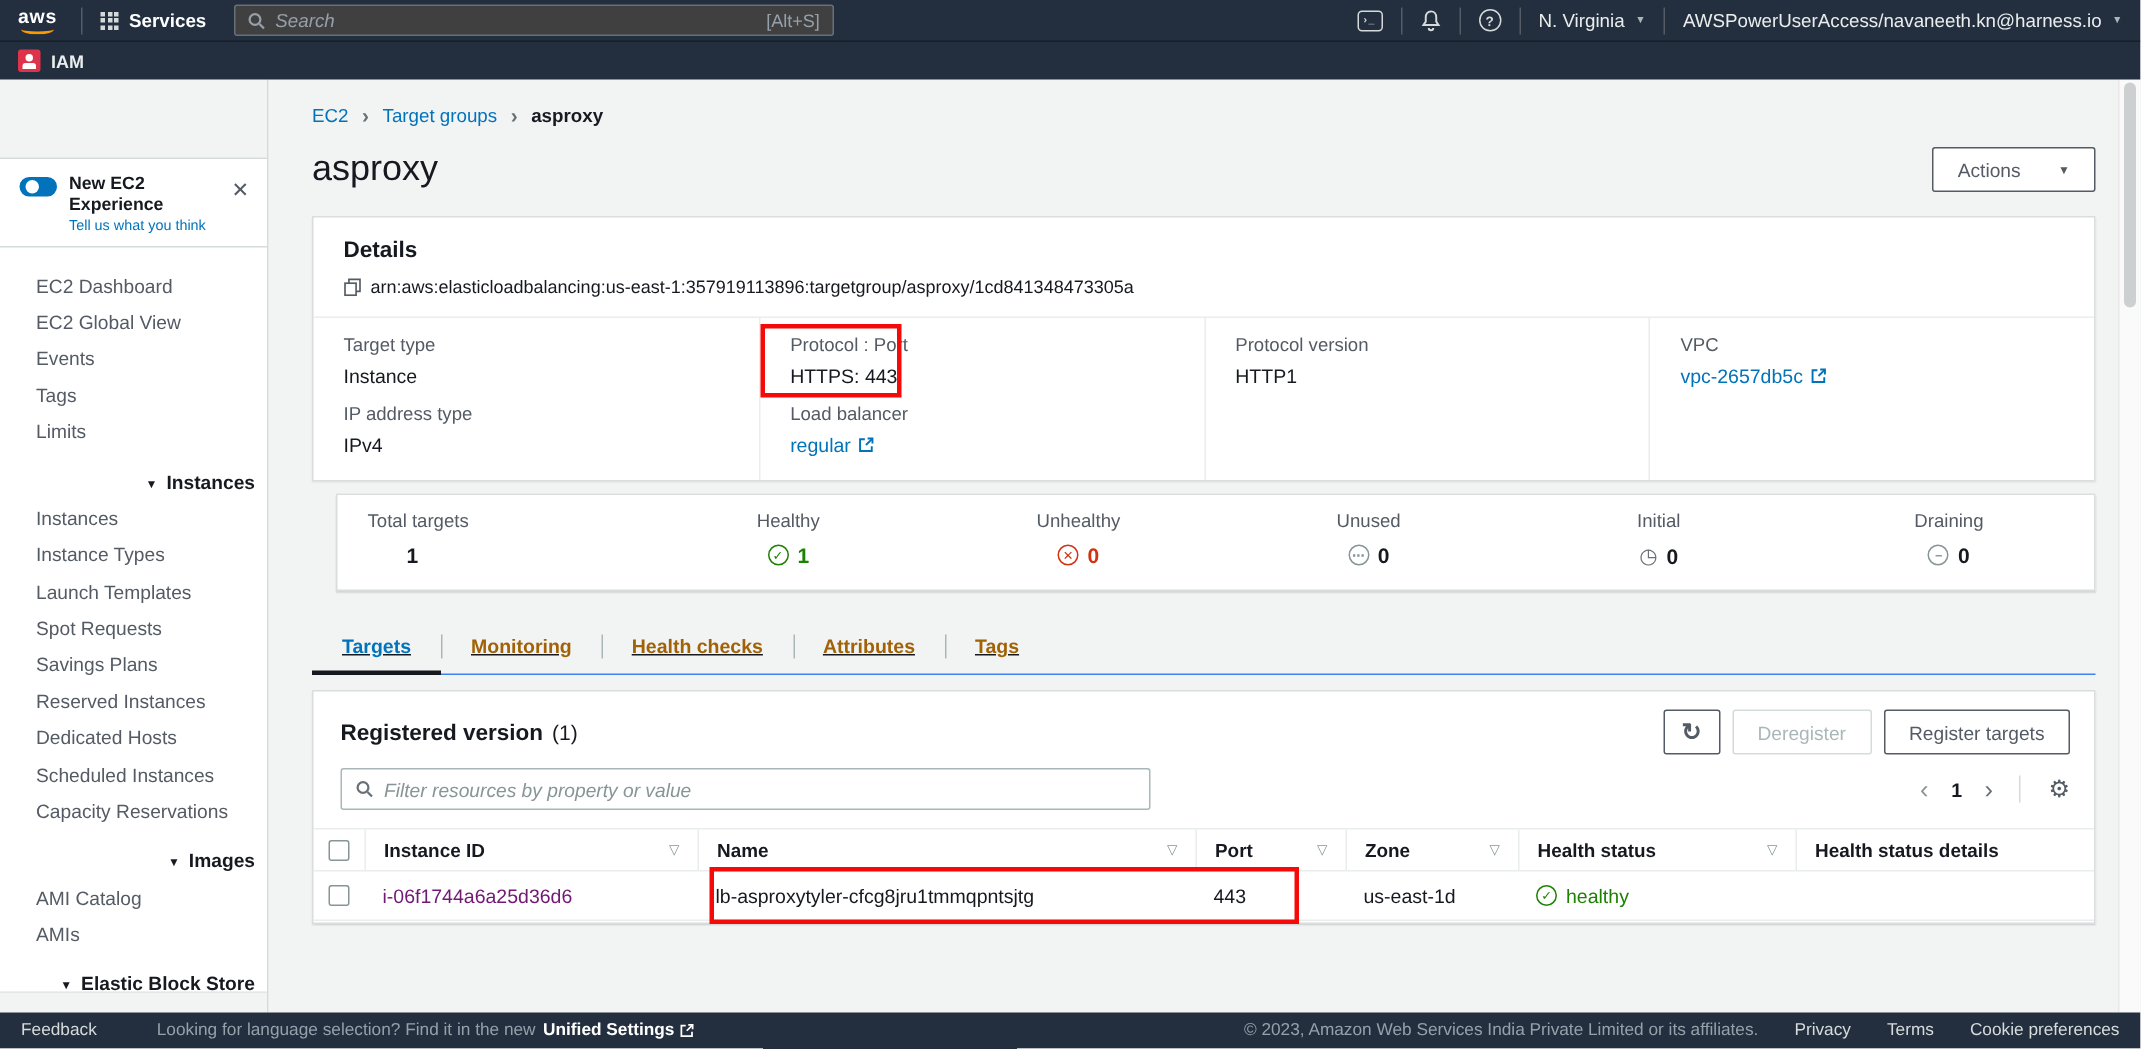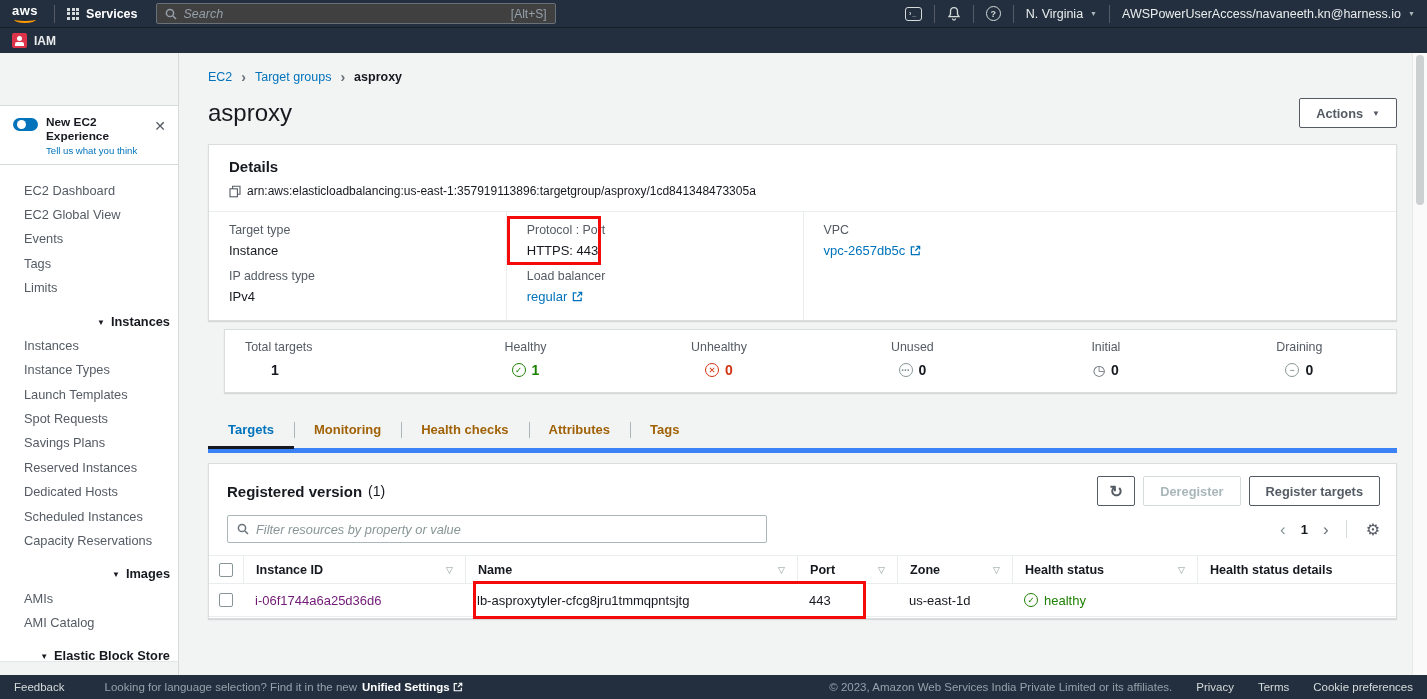--- a/index.html
+++ b/index.html
@@ -50,21 +50,21 @@
   .side-bottom { height:14px; background:#f2f3f3; border-top:1px solid #e4e7e7; flex:none; }
 
   
   .main { position:absolute; left:180px; right:0; top:53px; bottom:24px; background:#f2f3f3; overflow:hidden; }
   .breadcrumb { padding:16px 30px 0 28px; font-size:12.5px; display:flex; align-items:center; gap:9px; }
   .crumb-link { color:#0073bb; cursor:pointer; }
   .crumb-sep { color:#687078; font-weight:700; font-size:14px; }
   .crumb-current { color:#16191f; font-weight:700; }
   .title-row { display:flex; justify-content:space-between; align-items:center; margin:13px 30px 16px 28px; }
   .page-title { font-size:24px; font-weight:400; color:#16191f; }
-  .btn { height:30px; padding:0 16px; border:1px solid #545b64; background:#fff; color:#545b64; font-weight:700; font-size:12.8px; border-radius:2px; display:inline-flex; align-items:center; cursor:pointer; font-family:inherit; }
+  .btn { height:30px; padding:0 16px; border:1px solid #545b64; background:#fff; color:#545b64; font-weight:400; font-size:12.8px; border-radius:2px; display:inline-flex; align-items:center; cursor:pointer; font-family:inherit;gap:16px; }
   .btn .caret { margin-left:9px; color:#545b64; font-size:8px; }
   .btn.disabled { border-color:#d5dbdb; color:#aab7b8; cursor:default; }
   .btn-icon { width:38px; height:30px; border:1px solid #545b64; background:#fff; color:#545b64; font-size:16px; font-weight:700; border-radius:2px; display:flex; align-items:center; justify-content:center; cursor:pointer; }
 
   .card { background:#fff; border:1px solid #d9dddd; box-shadow:0 1px 1px rgba(0,28,36,.12); margin:0 30px 0 28px; position:relative; }
   .details-head { padding:13px 20px 13px; }
   .details-title { font-size:15px; font-weight:700; color:#16191f; }
   .arn-row { margin-top:9px; display:flex; align-items:center; gap:6px; font-size:12px; color:#16191f; }
   .fields { display:grid; grid-template-columns:1fr 1fr 1fr 1fr; border-top:1px solid #eaeded; }
   .fcol { border-left:1px solid #eaeded; padding-bottom:16px; }
@@ -80,21 +80,21 @@
   .stat { flex:1; text-align:center; }
   .stat.first { flex:.95; text-align:left; padding-left:20px; }
   .stat-label { font-size:12.4px; color:#545b64; }
   .stat-value { margin-top:8px; font-size:14px; font-weight:700; color:#16191f; display:flex; align-items:center; justify-content:center; gap:6px; }
   .stat.first .stat-value { justify-content:flex-start; padding-left:26px; }
   .ci { width:14px; height:14px; border-radius:50%; border:1.2px solid currentColor; display:inline-flex; align-items:center; justify-content:center; font-size:8.5px; font-weight:700; flex:none; }
   .ci.noborder { border:none; font-size:14px; font-weight:400; width:auto; height:auto; }
   .c-green { color:#1d8102; } .c-red { color:#d13212; } .c-gray { color:#879596; } .c-slate { color:#687078; }
   .v-green { color:#1d8102; } .v-red { color:#d13212; }
 
-  .tabs { display:flex; margin:20px 30px 0 28px; border-bottom:5px solid #3b82f6; }
+  .tabs { display:flex; margin:20px 30px 0 28px; border-bottom:1px solid #3b82f6;text-decoration:underline; }
   .tab { font-size:13px; font-weight:700; color:#a16207; padding:9px 20px 9px; border-bottom:3px solid transparent; margin-bottom:-1px; position:relative; cursor:pointer; }
   .tab + .tab::before { content:""; position:absolute; left:0; top:9px; height:16px; width:1px; background:#aab7b8; }
   .tab.active { color:#0073bb; border-bottom-color:#16191f; }
 
   .reg-card { margin-top:10px; padding-bottom:1px; }
   .reg-head { display:flex; align-items:center; padding:12px 16px 0 18px; }
   .reg-title { font-size:15px; font-weight:700; color:#16191f; }
   .reg-count { font-size:14px; font-weight:400; color:#16191f; margin-left:6px; }
   .reg-actions { margin-left:auto; display:flex; gap:8px; }
   .reg-toolbar { display:flex; align-items:center; padding:9px 16px 12px 18px; }
@@ -219,22 +219,22 @@
     <div class="nav-item">Instance Types</div>
     <div class="nav-item">Launch Templates</div>
     <div class="nav-item">Spot Requests</div>
     <div class="nav-item">Savings Plans</div>
     <div class="nav-item">Reserved Instances</div>
     <div class="nav-item">Dedicated Hosts</div>
     <div class="nav-item">Scheduled Instances</div>
     <div class="nav-item">Capacity Reservations</div>
 
     <div class="nav-header"><span class="tri">▼</span><span>Images</span></div>
+    <div class="nav-item">AMI Catalog</div>
     <div class="nav-item">AMIs</div>
-    <div class="nav-item">AMI Catalog</div>
 
     <div class="nav-header"><span class="tri">▼</span><span>Elastic Block Store</span></div>
 
   </div>
   <div class="side-bottom"></div>
 </div>
 
 <div class="main">
 
   <div class="breadcrumb">
@@ -283,20 +283,26 @@
         <div class="field">
           <div class="flabel">Load balancer</div>
           <div class="fvalue link">
             <span>regular</span>
             <svg width="11" height="11" viewBox="0 0 12 12" fill="none" stroke="#0073bb" stroke-width="1.4">
                 <path d="M5 2H1.5v8.5H10V7"></path>
                 <path d="M7 1.5h3.5V5"></path>
                 <path d="M10.5 1.5L5.8 6.2"></path>
               </svg>
           </div>
+        </div>
+      </div>
+      <div class="fcol">
+        <div class="field">
+          <div class="flabel">Protocol version</div>
+          <div class="fvalue">HTTP1</div>
         </div>
       </div>
       <div class="fcol">
         <div class="field">
           <div class="flabel">VPC</div>
           <div class="fvalue link">
             <span>vpc-2657db5c</span>
             <svg width="11" height="11" viewBox="0 0 12 12" fill="none" stroke="#0073bb" stroke-width="1.4">
                 <path d="M5 2H1.5v8.5H10V7"></path>
                 <path d="M7 1.5h3.5V5"></path>

